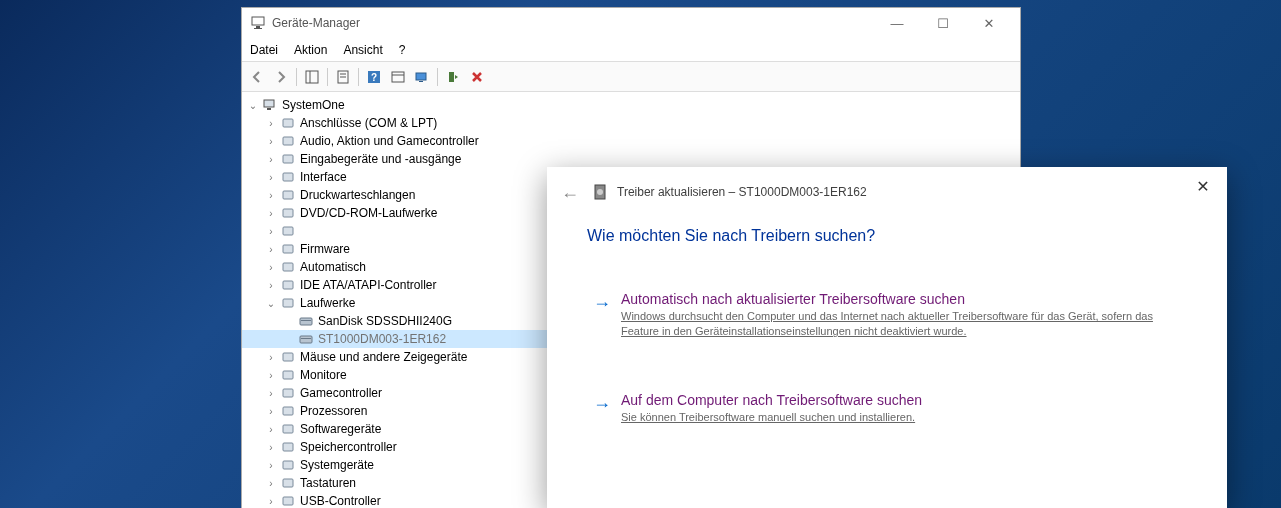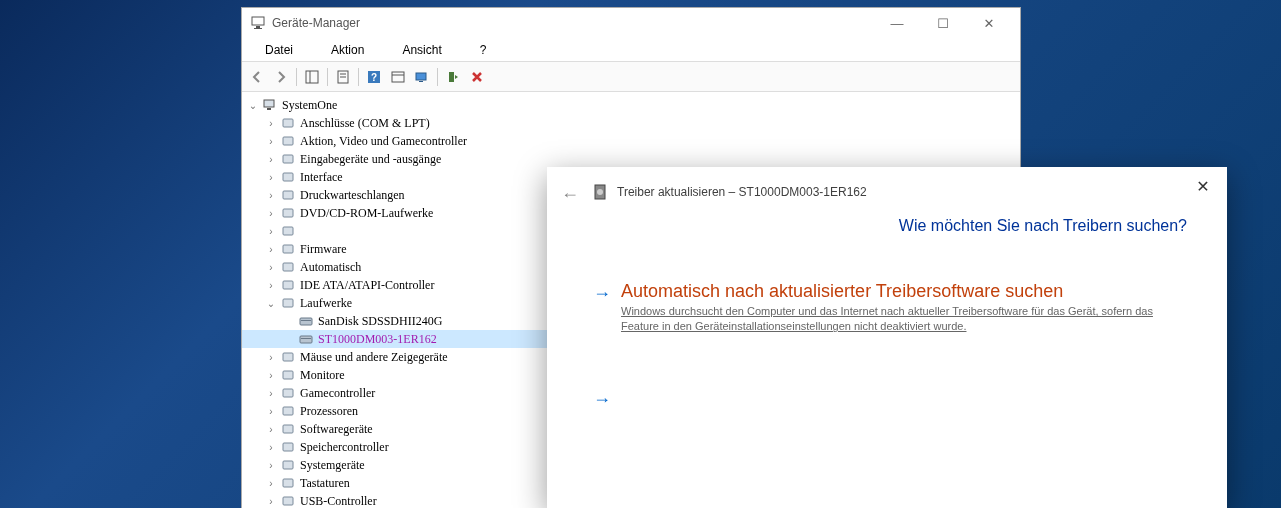--- a/index.html
+++ b/index.html
@@ -3,44 +3,44 @@
 <meta charset="utf-8">
 <style>
 * { margin: 0; padding: 0; box-sizing: border-box; font-family: 'Segoe UI', Tahoma, sans-serif; }
 body { width: 1281px; height: 508px; background: linear-gradient(135deg, #0a2a5c 0%, #1a4a8a 30%, #0a3a6c 100%); overflow: hidden; position: relative; }
 .device-manager-window { position: absolute; top: 7px; left: 241px; width: 780px; height: 508px; background: #fff; border: 1px solid #aaa; display: flex; flex-direction: column; }
 .titlebar { height: 30px; display: flex; align-items: center; padding: 0 8px; background: #fff; }
 .titlebar-icon { width: 16px; height: 16px; margin-right: 6px; }
 .titlebar-text { font-size: 12px; color: #555; flex: 1; }
 .titlebar-controls { display: flex; gap: 0; }
 .titlebar-btn { width: 46px; height: 30px; display: flex; align-items: center; justify-content: center; cursor: default; color: #666; font-size: 13px; }
-.menubar { height: 24px; display: flex; align-items: center; padding: 0 15px; gap: 22px; border-bottom: 1px solid #ddd; }
+.menubar { height: 24px; display: flex; align-items: center; padding: 0 0; gap: 0; border-bottom: 1px solid #ddd; }
 .menubar-item { padding: 2px 8px; font-size: 12px; color: #000; cursor: default; }
 .toolbar { height: 30px; display: flex; align-items: center; padding: 0 4px; gap: 2px; border-bottom: 1px solid #ddd; background: #fafafa; }
 .toolbar-btn { width: 22px; height: 22px; display: flex; align-items: center; justify-content: center; cursor: default; }
 .toolbar-sep { width: 1px; height: 18px; background: #ccc; margin: 0 2px; }
 .tree-area { flex: 1; overflow: auto; padding: 4px 0; background: #fff; }
 .tree-node { display: flex; align-items: center; height: 18px; font-size: 12px; cursor: default; white-space: nowrap; }
 .tree-node.selected { background: #cce8ff; }
 .tree-toggle { width: 14px; text-align: center; color: #777; font-size: 10px; }
 .tree-icon { width: 16px; height: 16px; margin: 0 4px 0 2px; display: inline-flex; align-items: center; justify-content: center; }
-.tree-label { color: #000; font-family: Liberation Serif, serif; }
-.tree-label.selected-label { color: #a21caf; }
+.tree-label { color: #000; }
+.tree-label.selected-label { color: #737373; }
 .dialog-window { position: absolute; top: 167px; left: 547px; width: 680px; height: 341px; background: #fff; box-shadow: 0 8px 30px rgba(0,0,0,0.4); }
 .dialog-header { height: 50px; display: flex; align-items: center; padding: 0 14px; position: relative; }
 .dialog-back { width: 24px; color: #888; font-size: 18px; cursor: default; }
 .dialog-icon { width: 16px; height: 16px; margin: 0 8px; }
 .dialog-title { font-size: 12px; color: #404040; }
 .dialog-close { position: absolute; right: 14px; top: 10px; font-size: 16px; color: #333; cursor: default; width: 20px; height: 20px; text-align: center; }
 .dialog-body { padding: 0 40px; }
-.dialog-heading { font-size: 16px; color: #003399; margin-bottom: 40px; margin-top: 0; text-align: right; }
+.dialog-heading { font-size: 16px; color: #003399; margin-bottom: 40px; margin-top: 10px; }
 .dialog-option { display: flex; align-items: flex-start; margin-bottom: 40px; cursor: default; padding: 6px; }
 .dialog-arrow { color: #0066cc; font-size: 18px; margin-right: 10px; line-height: 20px; }
 .dialog-option-content { flex: 1; }
-.dialog-option-title { color: #c2410c; font-size: 18px; margin-bottom: 2px; }
+.dialog-option-title { color: #701a75; font-size: 14px; margin-bottom: 2px; }
 .dialog-option-desc { color: #666; font-size: 11px; line-height: 1.4; text-decoration: underline; }
 svg { display: block; }
 </style>
 </head>
 <body>
 
 <div class="device-manager-window">
   <div class="titlebar">
     <span class="titlebar-icon">
       <svg width="16" height="16" viewBox="0 0 16 16">
@@ -143,21 +143,21 @@
         </span>
         <span class="tree-label">Anschlüsse (COM &amp; LPT)</span>
       </div>
       <div class="tree-node" style="padding-left: 22px;">
         <span class="tree-toggle">›</span>
         <span class="tree-icon">
           <svg width="16" height="16" viewBox="0 0 16 16">
             <rect x="3" y="4" width="10" height="8" rx="1" fill="#d8e0e8" stroke="#7a8a9a"></rect>
           </svg>
         </span>
-        <span class="tree-label">Aktion, Video und Gamecontroller</span>
+        <span class="tree-label">Audio, Aktion und Gamecontroller</span>
       </div>
       <div class="tree-node" style="padding-left: 22px;">
         <span class="tree-toggle">›</span>
         <span class="tree-icon">
           <svg width="16" height="16" viewBox="0 0 16 16">
             <rect x="3" y="4" width="10" height="8" rx="1" fill="#d8e0e8" stroke="#7a8a9a"></rect>
           </svg>
         </span>
         <span class="tree-label">Eingabegeräte und -ausgänge</span>
       </div>
@@ -352,15 +352,19 @@
     <div class="dialog-heading">Wie möchten Sie nach Treibern suchen?</div>
     <div class="dialog-option">
       <div class="dialog-arrow">→</div>
       <div class="dialog-option-content">
         <div class="dialog-option-title">Automatisch nach aktualisierter Treibersoftware suchen</div>
         <div class="dialog-option-desc">Windows durchsucht den Computer und das Internet nach aktueller Treibersoftware für das Gerät, sofern das Feature in den Geräteinstallationseinstellungen nicht deaktiviert wurde.</div>
       </div>
     </div>
     <div class="dialog-option">
       <div class="dialog-arrow">→</div>
+      <div class="dialog-option-content">
+        <div class="dialog-option-title">Auf dem Computer nach Treibersoftware suchen</div>
+        <div class="dialog-option-desc">Sie können Treibersoftware manuell suchen und installieren.</div>
+      </div>
     </div>
   </div>
 </div>
 
 </body></html>

